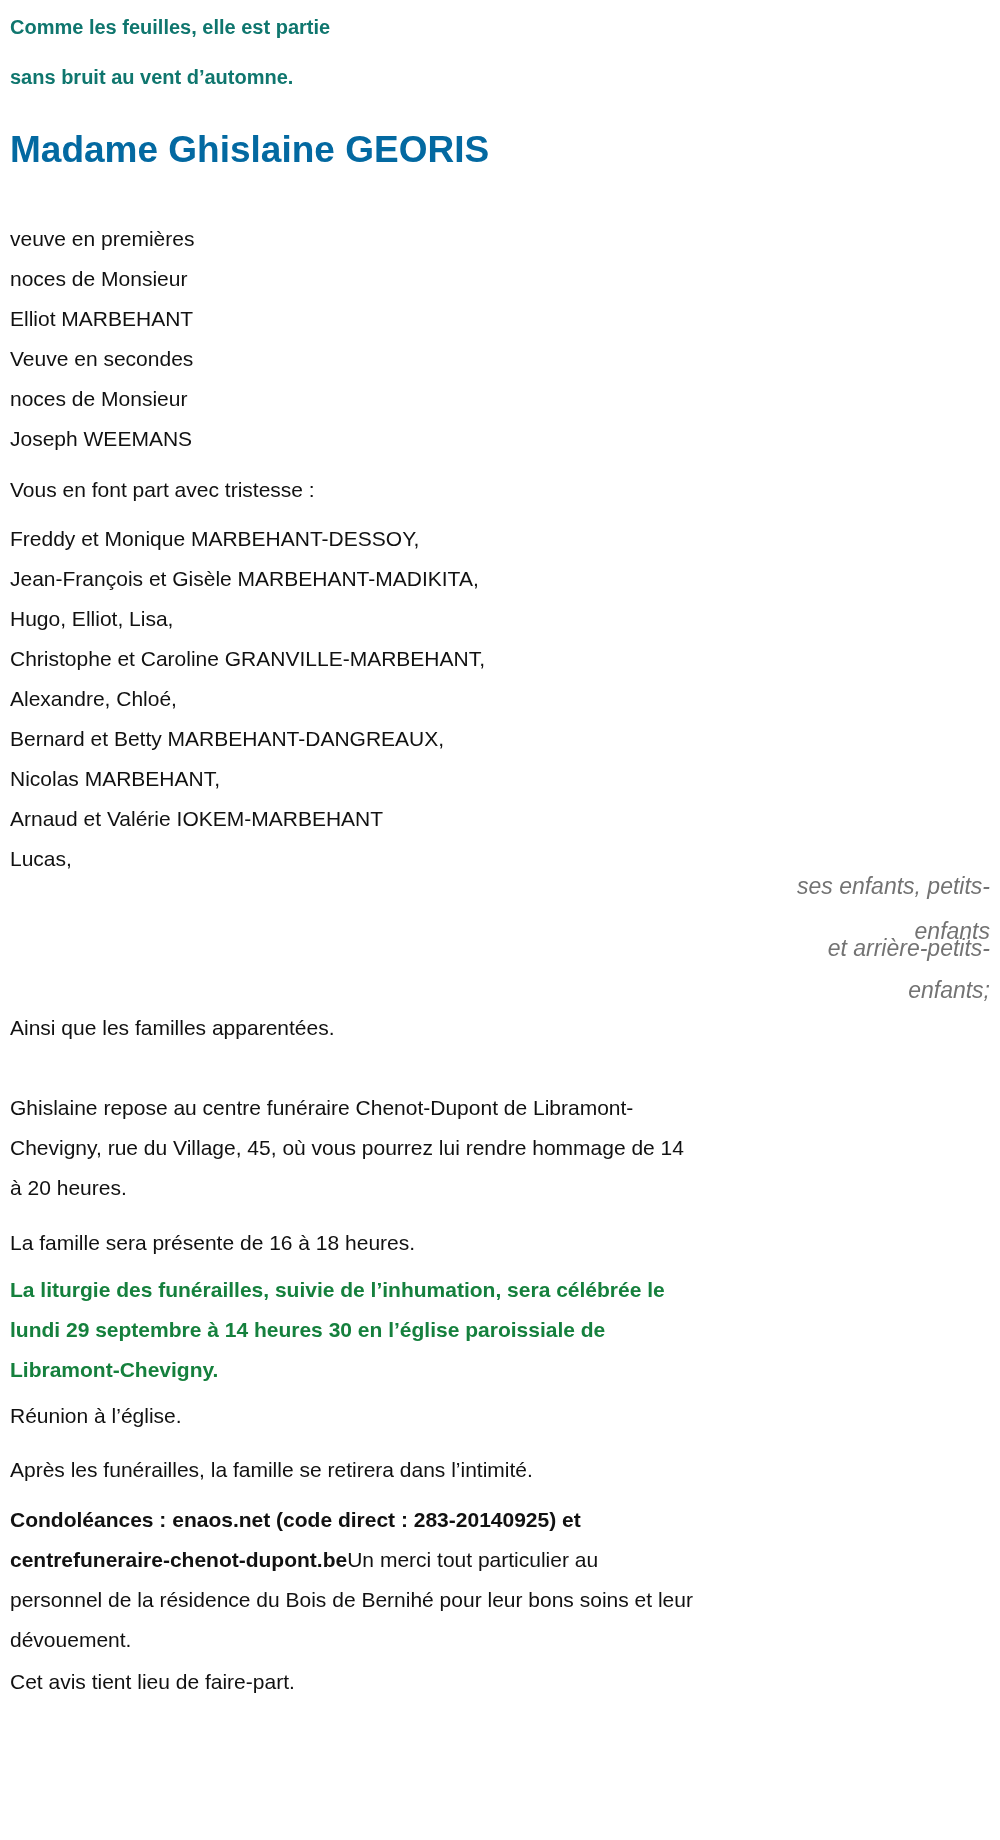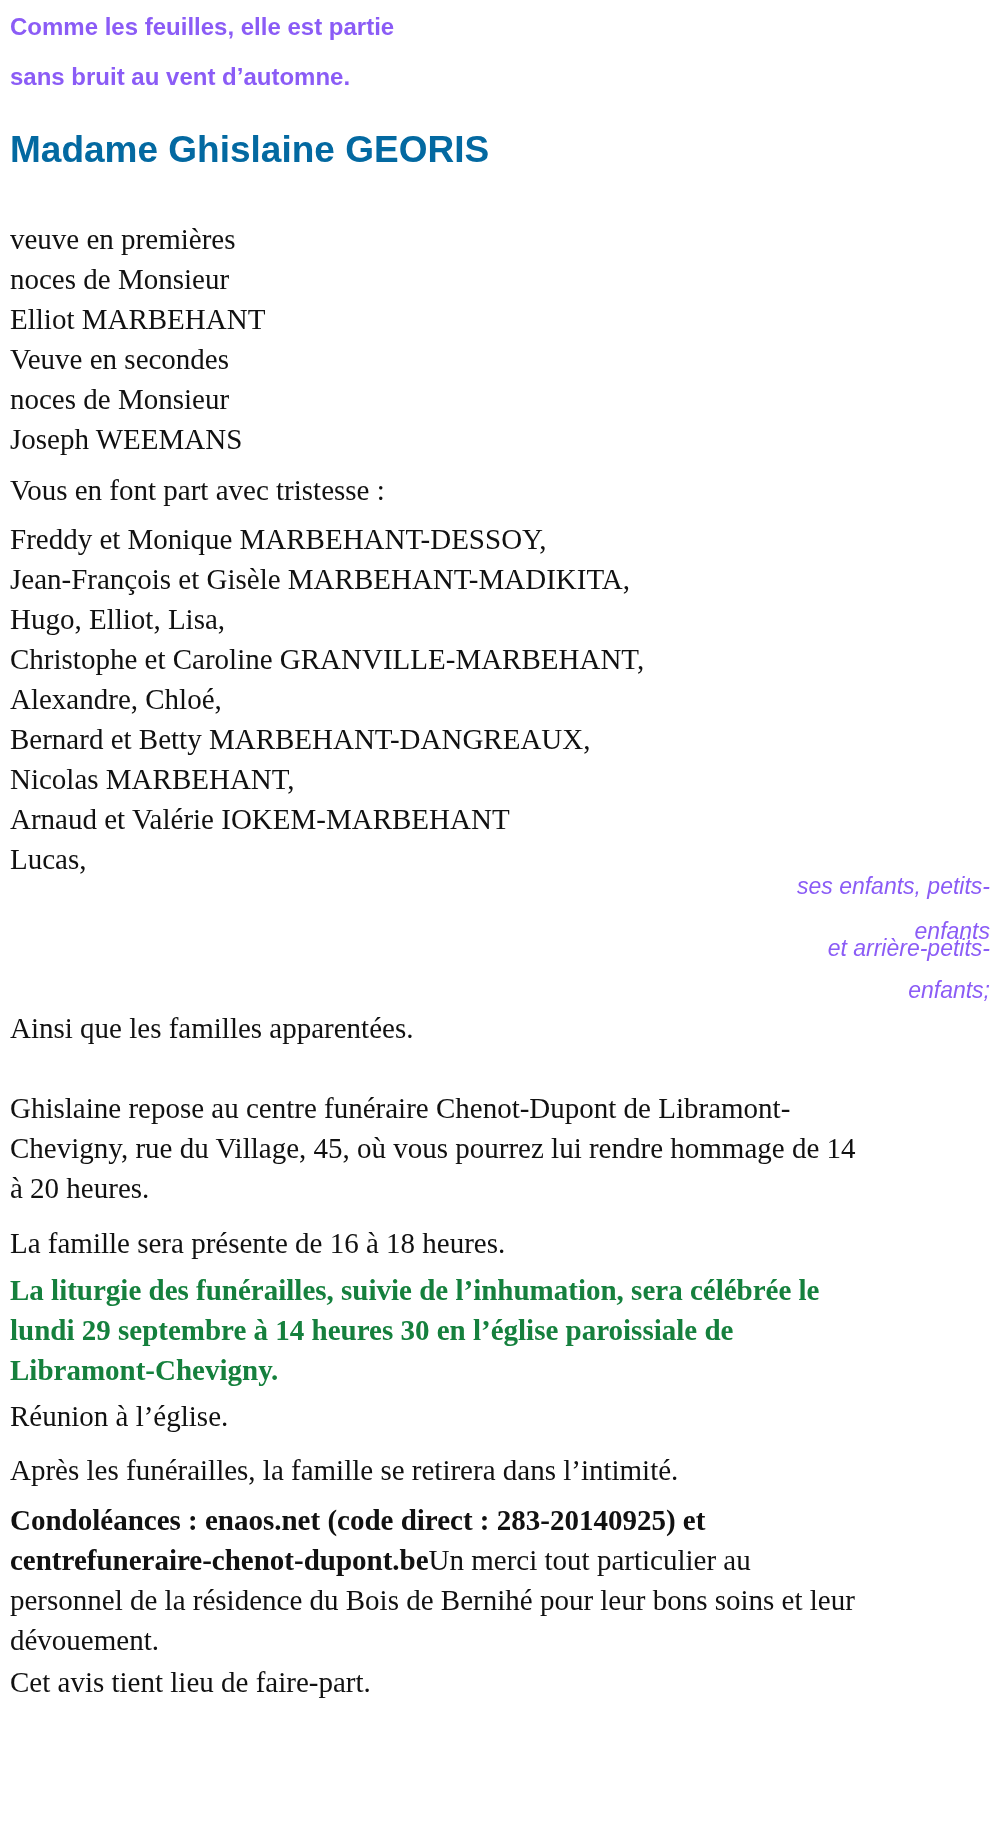--- a/index.html
+++ b/index.html
@@ -11,52 +11,51 @@
     width: 1000px;
     height: 1840px;
     overflow: hidden;
     color: #111111;
     font-family: "Liberation Sans", sans-serif;
   }
   .page {
     padding: 2px 10px 0 10px;
   }
   .para, .lines {
-    font-size: 29px;
+    font-size: 21px;
     line-height: 40px;
     margin: 0;
-    font-family: Liberation Serif, serif;
   }
   .line { display: block; }
   .bold { font-weight: 700; }
 
   .quote {
     font-weight: 700;
-    font-size: 24px;
+    font-size: 20px;
     line-height: 50px;
-    color: #8b5cf6;
+    color: #0f766e;
   }
   .deceased-title {
     font-size: 37px;
     line-height: 44px;
     font-weight: 700;
     margin: 26px 0 0 0;
     color: #0369a1;
   }
   .marital   { margin-top: 47px; }
   .birth     { margin-top: 40px; }
   .intro     { margin-top: 11px; }
   .family    { margin-top: 9px; }
 
   .relations {
     margin-top: -15px;
     text-align: right;
     font-style: italic;
     font-size: 23px;
-    color: #8b5cf6;
+    color: #737373;
   }
   .rel-a { line-height: 45px; }
   .rel-b { line-height: 42px; margin-top: -27px; }
 
   .ainsi     { margin-top: -3px; }
   .repose    { margin-top: 40px; }
   .presence  { margin-top: 15px; }
   .liturgy   { margin-top: 7px; font-weight: 700; color: #15803d; }
   .reunion   { margin-top: 6px; }
   .apres     { margin-top: 14px; }

